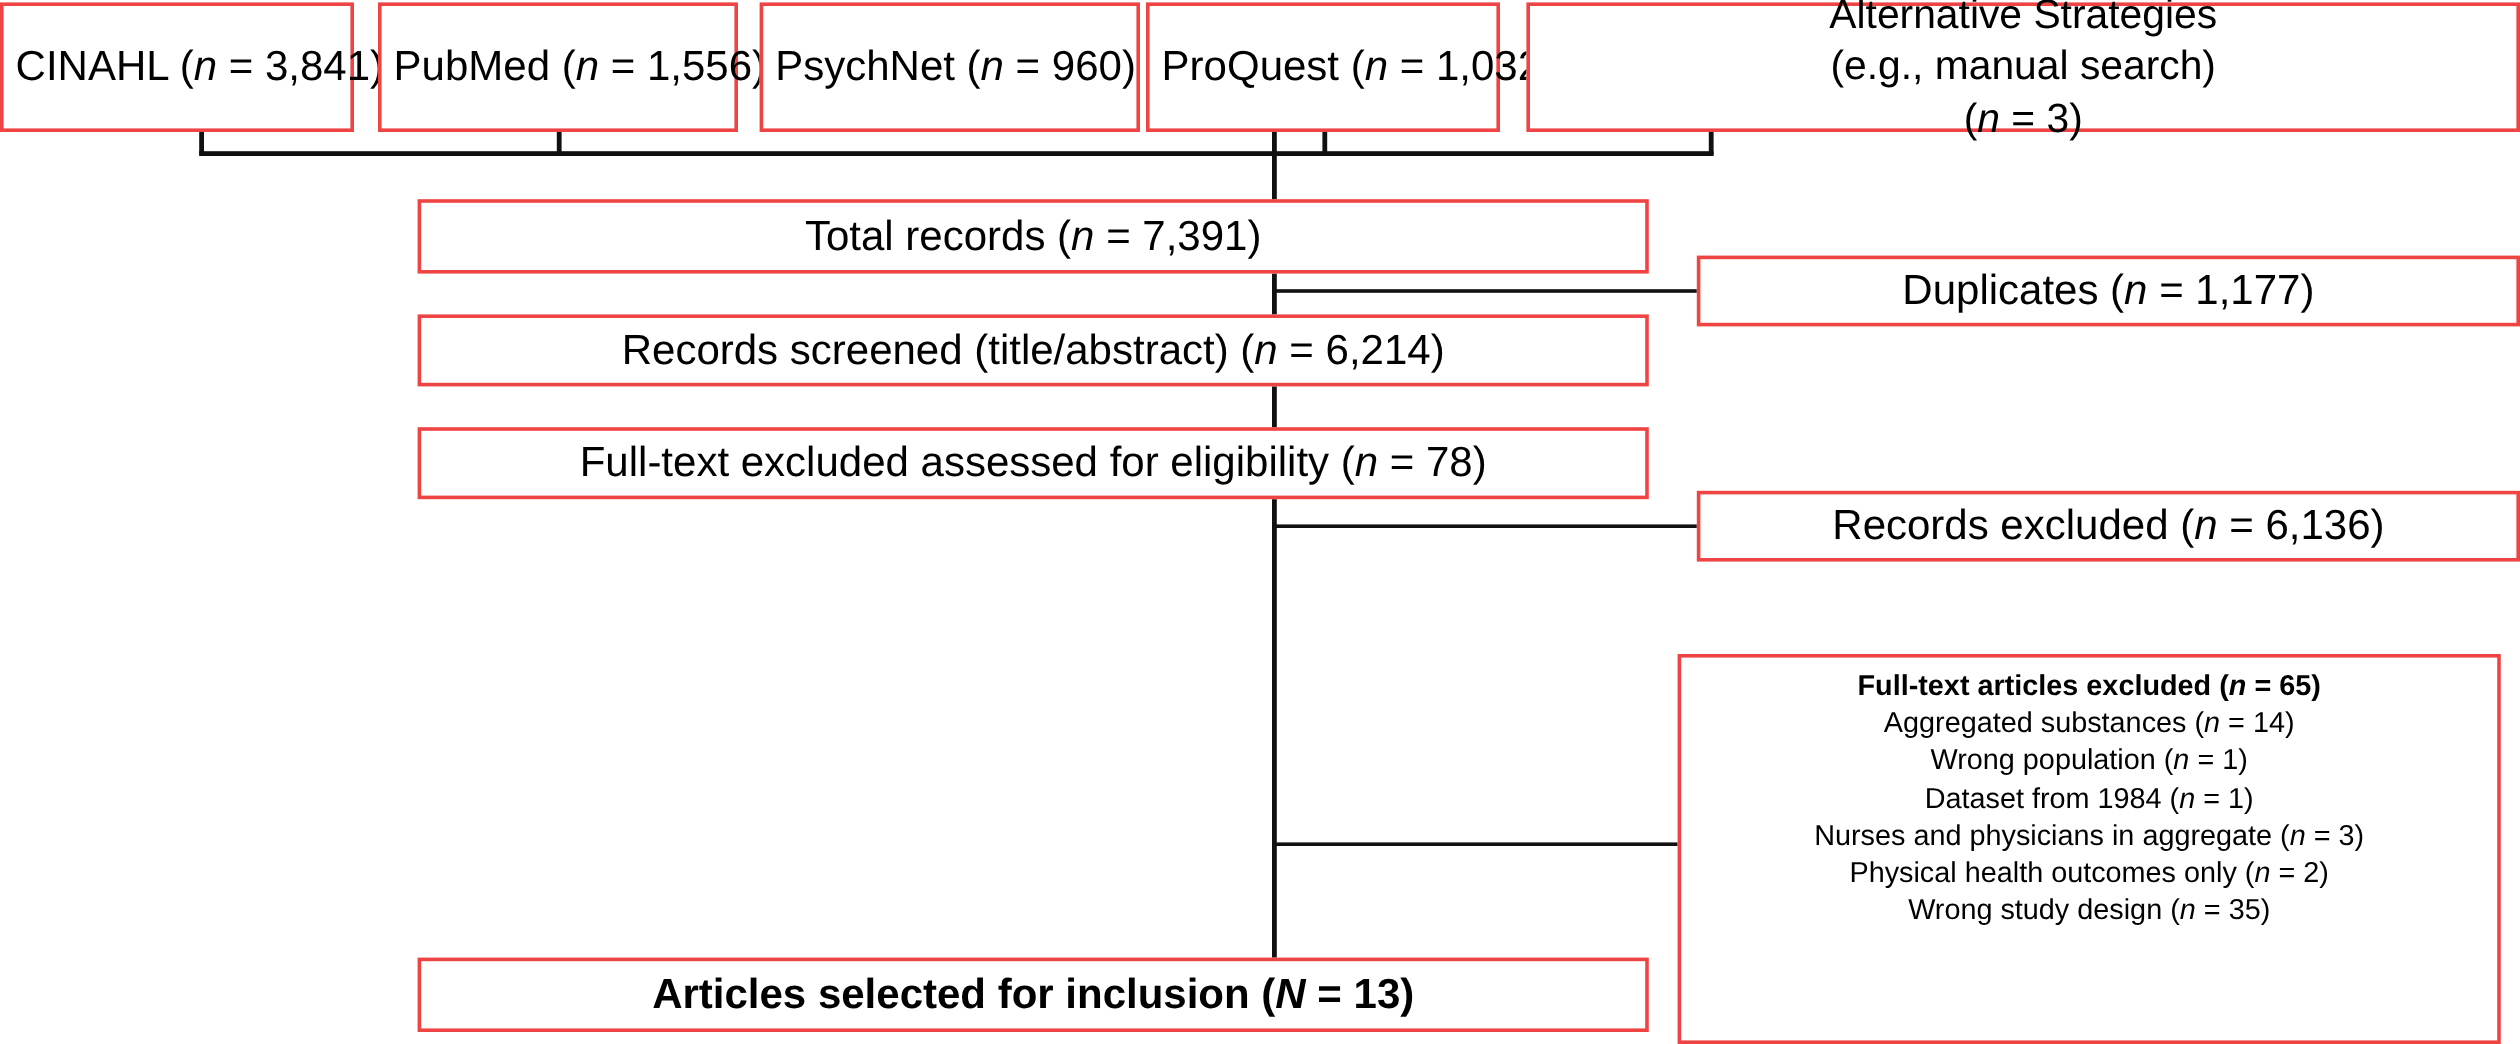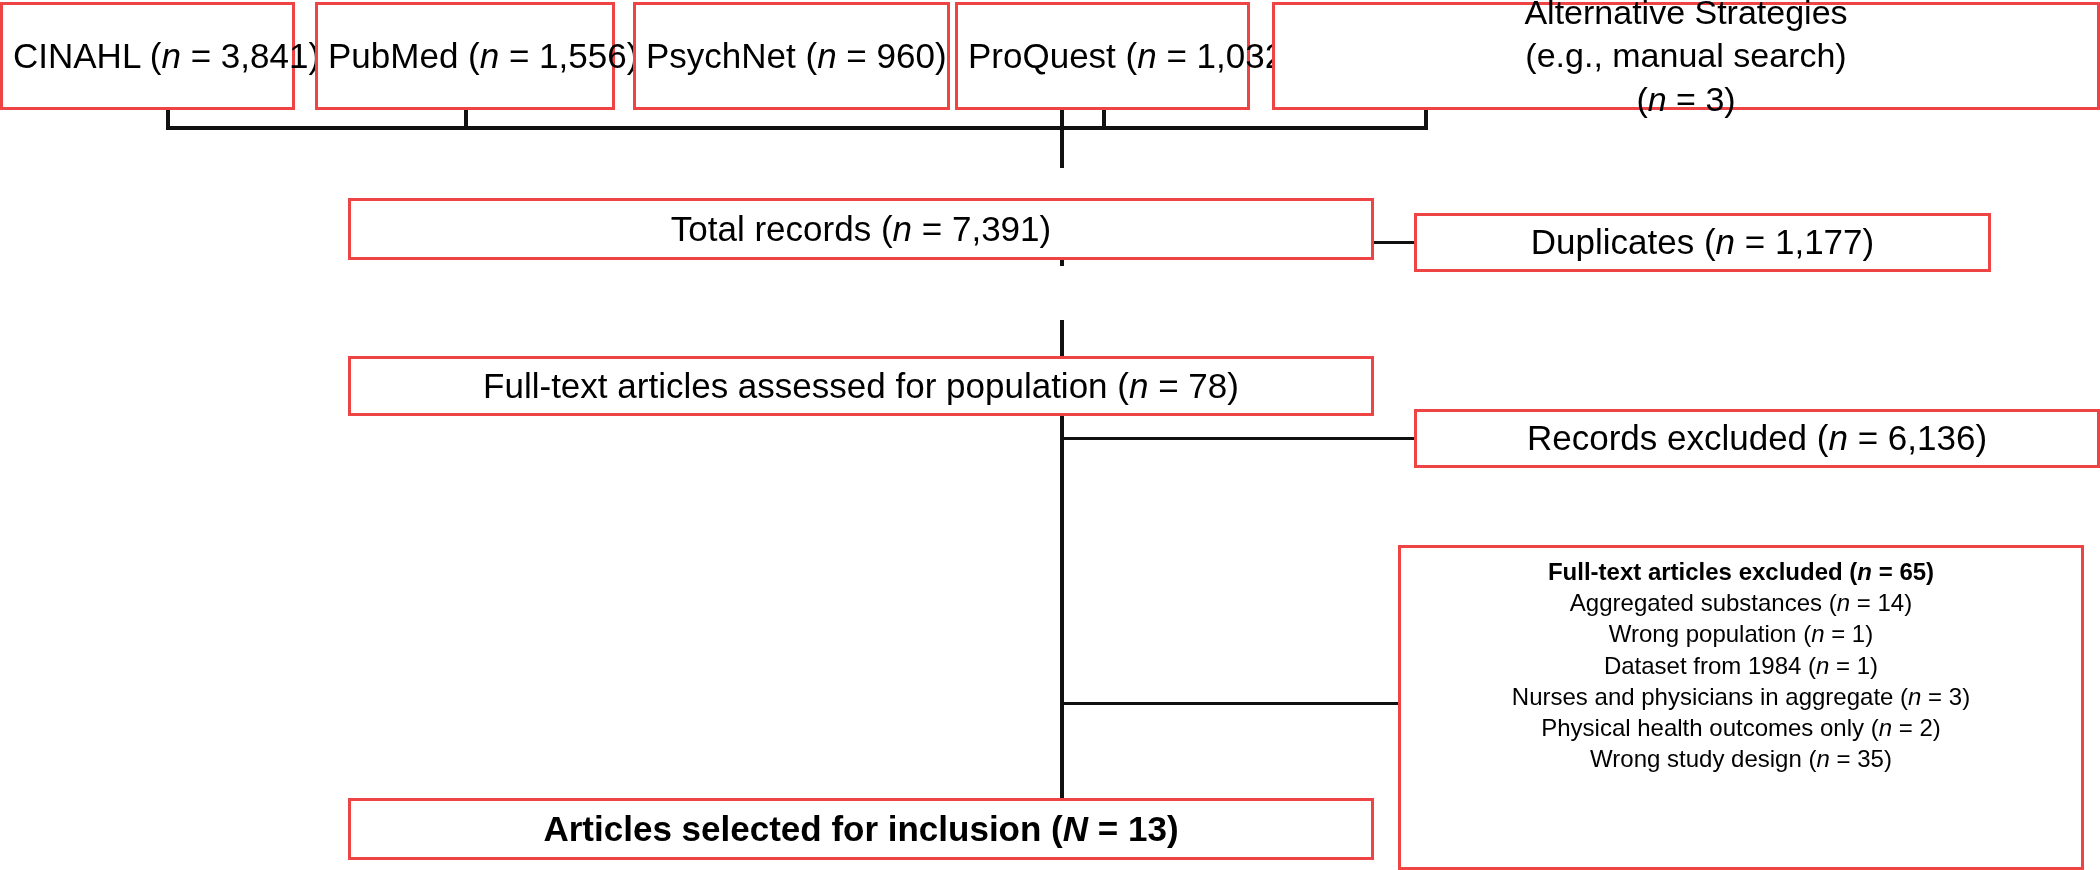--- a/index.html
+++ b/index.html
@@ -91,40 +91,45 @@
   <div class="vline" style="left:166px;top:110px;height:19px;"></div>
   <div class="vline" style="left:464px;top:110px;height:19px;"></div>
   <div class="vline" style="left:1060px;top:110px;height:19px;"></div>
   <div class="vline" style="left:1102px;top:110px;height:19px;"></div>
   <div class="vline" style="left:1424px;top:110px;height:19px;"></div>
 
   <div class="hline" style="left:166px;top:126px;width:1262px;"></div>
 
   <div class="vline" style="left:1060px;top:126px;height:42px;"></div>
 
-  <div class="box" style="left:348px;top:166px;width:1026px;height:62px;margin-top:32px;">
+  <div class="box" style="left:348px;top:166px;width:1026px;height:62px;">
     <span class="lines">
       <span class="ln"><span>Total records</span> (<i>n</i>&nbsp;= <span>7,391</span>)</span>
     </span>
   </div>
 
+  <div class="box" style="left:348px;top:262px;width:1026px;height:60px;">
+    <span class="lines">
+      <span class="ln"><span>Records screened (title/abstract)</span> (<i>n</i>&nbsp;= <span>6,214</span>)</span>
+    </span>
+  </div>
 
   <div class="box" style="left:348px;top:356px;width:1026px;height:60px;">
     <span class="lines">
-      <span class="ln"><span>Full-text articles assessed for population</span> (<i>n</i>&nbsp;= <span>78</span>)</span>
+      <span class="ln"><span>Full-text excluded assessed for eligibility</span> (<i>n</i>&nbsp;= <span>78</span>)</span>
     </span>
   </div>
 
   <div class="box" style="left:348px;top:798px;width:1026px;height:62px;">
     <span class="lines">
       <span class="ln bold"><span>Articles selected for inclusion</span> (<i>N</i>&nbsp;= <span>13</span>)</span>
     </span>
   </div>
 
-  <div class="box" style="left:1414px;top:213px;width:577px;height:59px;">
+  <div class="box" style="left:1414px;top:213px;width:686px;height:59px;">
     <span class="lines">
       <span class="ln"><span>Duplicates</span> (<i>n</i>&nbsp;= <span>1,177</span>)</span>
     </span>
   </div>
 
   <div class="box" style="left:1414px;top:409px;width:686px;height:59px;">
     <span class="lines">
       <span class="ln"><span>Records excluded</span> (<i>n</i>&nbsp;= <span>6,136</span>)</span>
     </span>
   </div>

